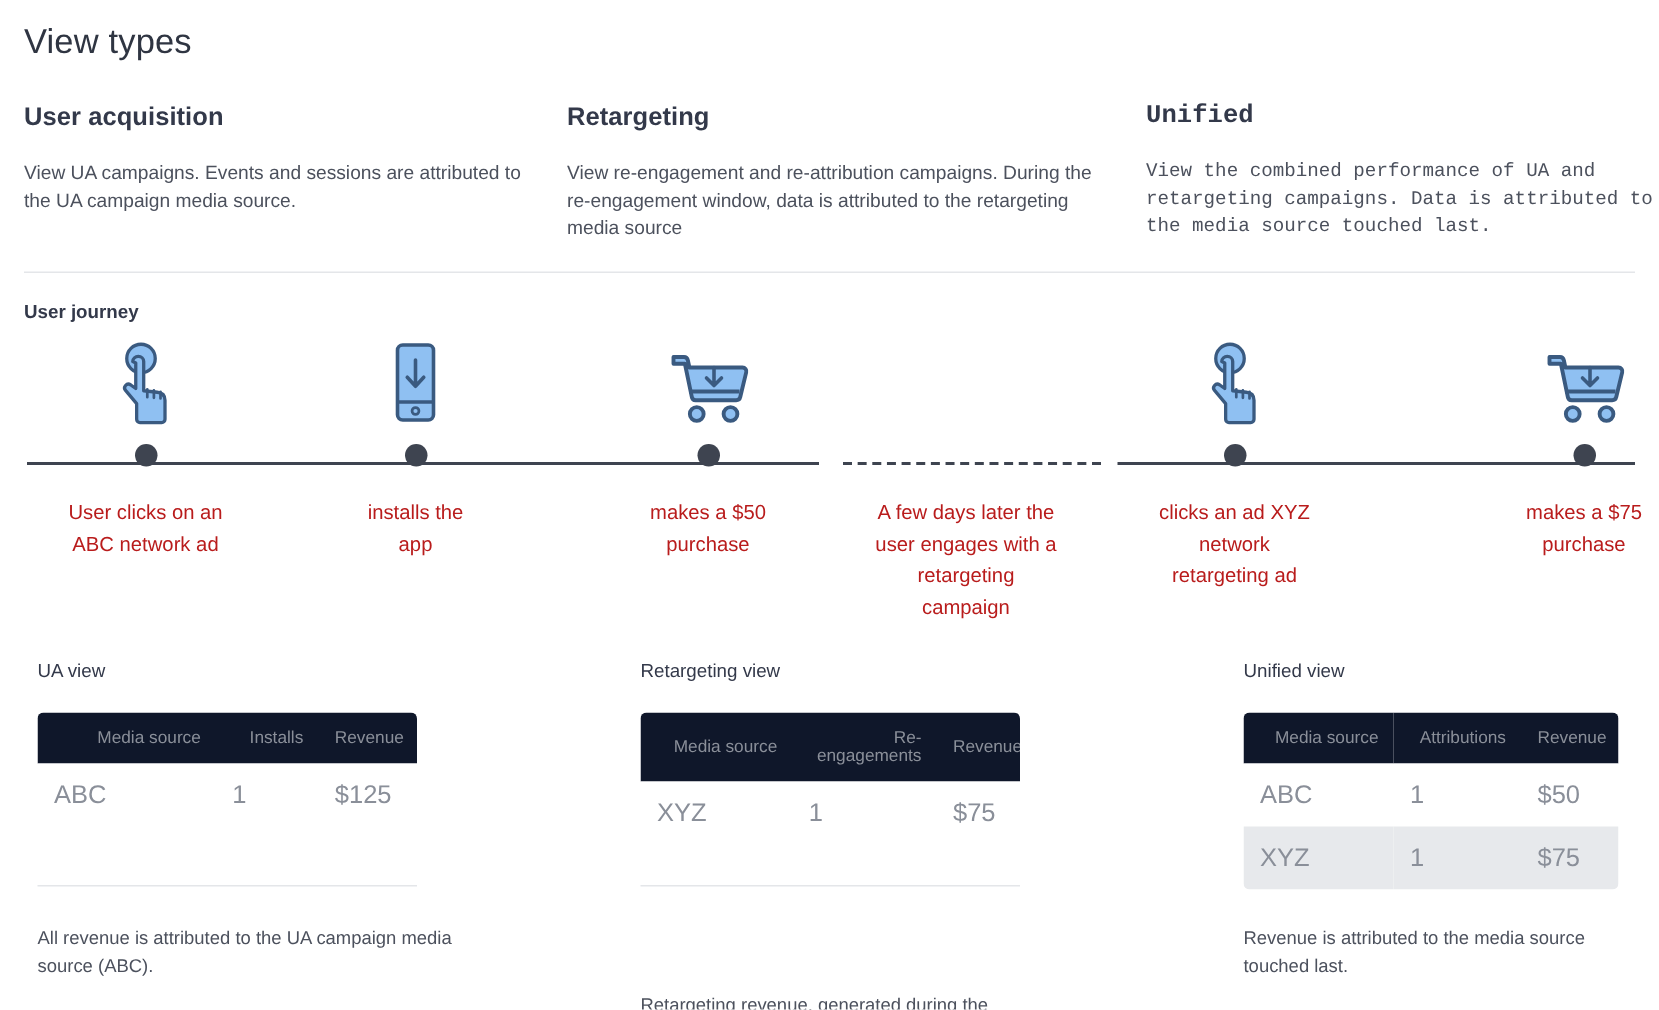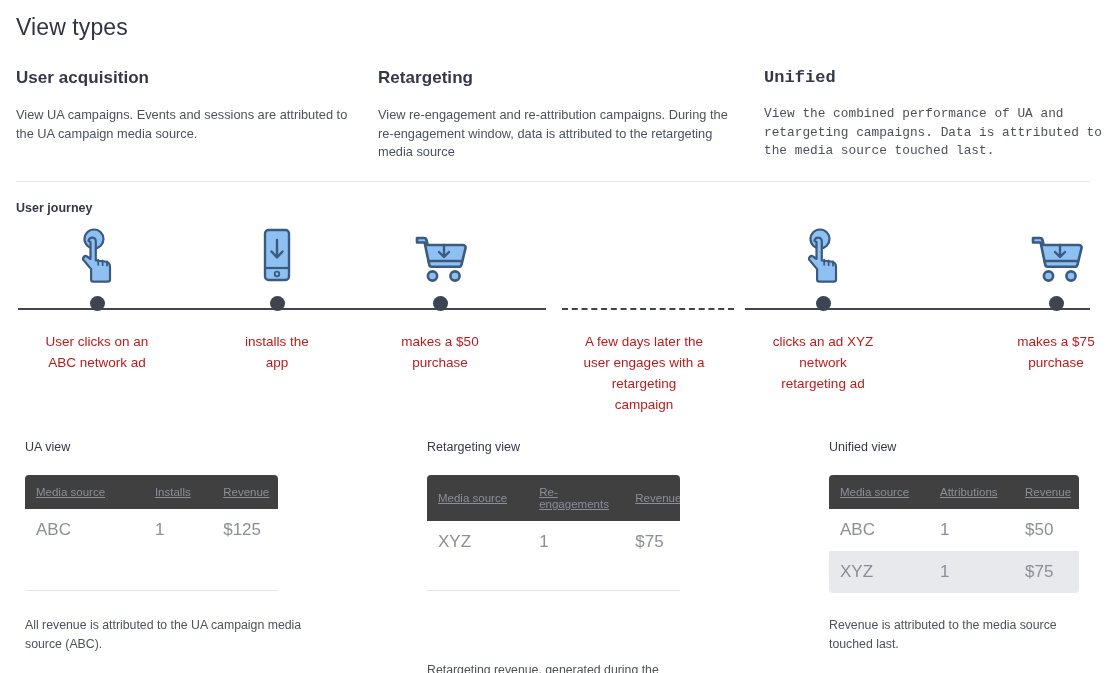--- a/index.html
+++ b/index.html
@@ -90,21 +90,21 @@
   }
   .node .caption {
     margin-top: 20px;
     font-size: 13.5px;
     line-height: 21px;
     color: #b91c1c;
     white-space: pre-line;
   }
   .node.n1 { left: 97px; }
   .node.n2 { left: 277px; }
-  .node.n3 { left: 440px; }
+  .node.n3 { left: 472px; }
   .node.n4 { left: 644px; }
   .node.n5 { left: 823px; }
   .node.n6 { left: 1056px; }
   .node.n4 .icon-wrap { visibility: hidden; }
   .node.n4 .dot { visibility: hidden; }
 
   
   .views { position: absolute; left: 0; top: 440px; width: 1106px; }
   .view-col { position: absolute; top: 0; }
   .view-col.v1 { left: 25px;  width: 253px; }
@@ -119,27 +119,26 @@
   }
 
   .tbl {
     width: 100%;
     border-collapse: collapse;
     border-radius: 4px;
     overflow: hidden;
     table-layout: fixed;
   }
   .tbl th {
-    background: #404040;
+    background: #0f172a;
     color: #8a8f99;
     font-size: 11.5px;
     font-weight: 400;
-    text-align: left;
+    text-align: right;
     padding: 11px 10px 11px 11px;
-    text-decoration: underline;
   }
   .tbl td {
     font-size: 17px;
     color: #8a8f99;
     font-weight: 400;
     padding: 11px 10px 11px 11px;
     background: #ffffff;
   }
   .tbl tr.alt td { background: #e7e9ec; }
 

